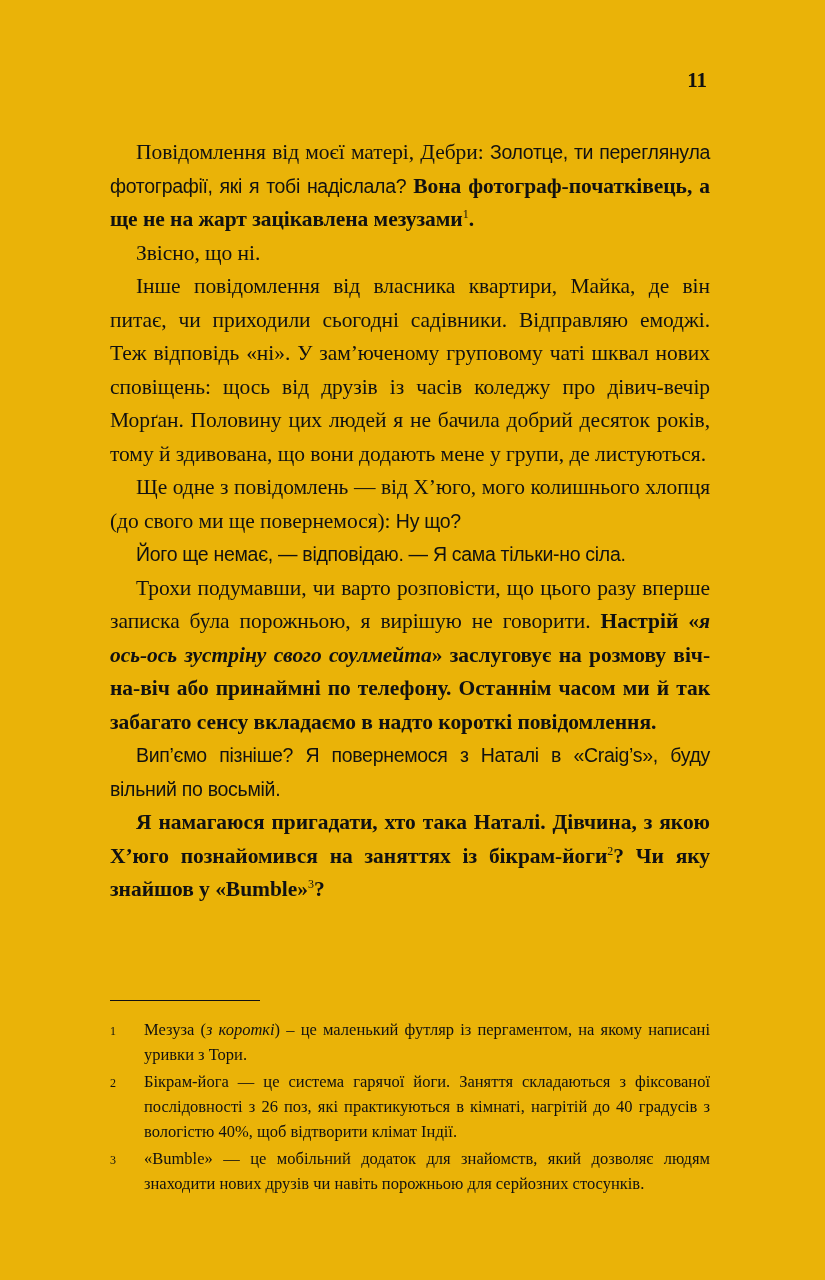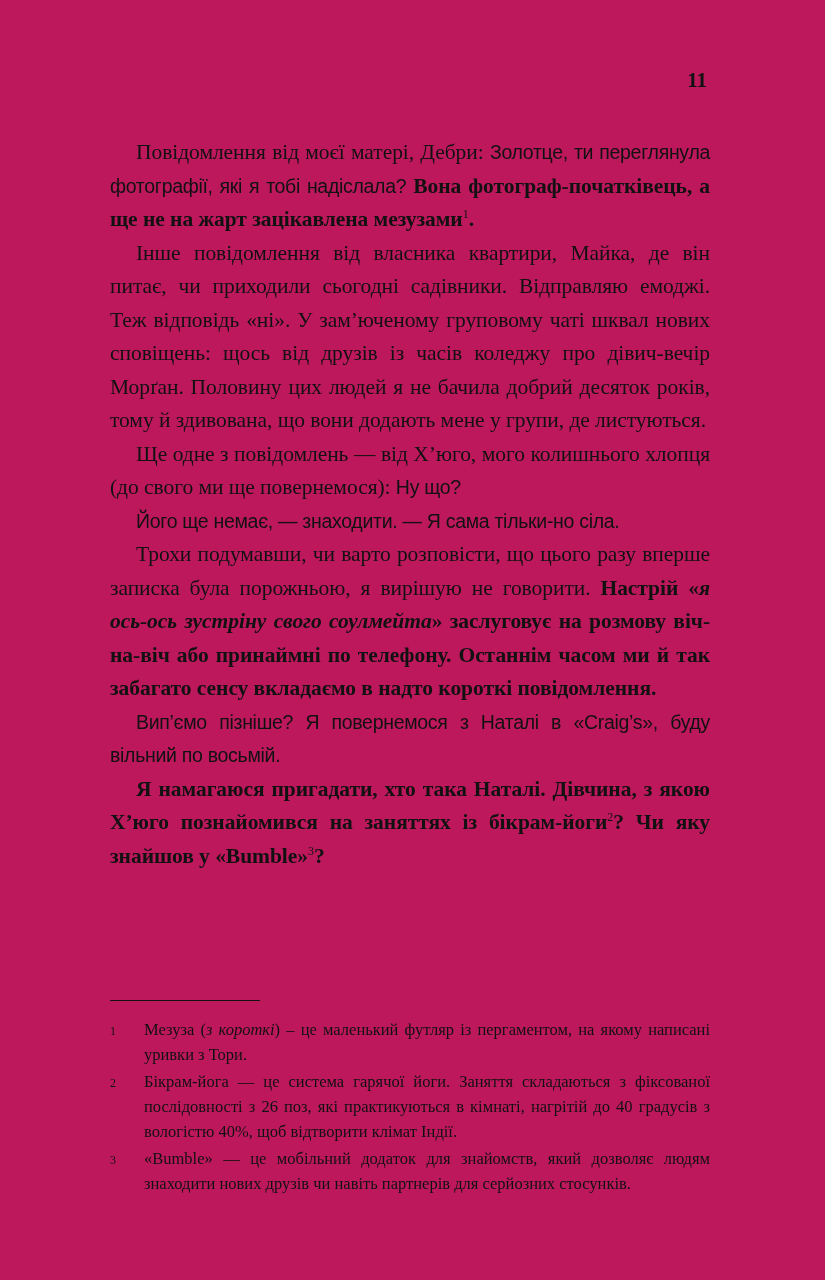--- a/index.html
+++ b/index.html
@@ -4,21 +4,21 @@
 <style>
   html, body {
     margin: 0;
     padding: 0;
     background: #ffffff;
   }
   .page {
     position: relative;
     width: 825px;
     height: 1280px;
-    background: #be185d;
+    background: #eab308;
     box-sizing: border-box;
     overflow: hidden;
     font-family: "Liberation Serif", serif;
     color: #111111;
   }
   .page-number {
     position: absolute;
     top: 68px;
     right: 118px;
     font-family: "Liberation Serif", serif;
@@ -96,37 +96,38 @@
 </style>
 </head>
 <body>
 
 <div class="page">
 
   <div class="page-number">11</div>
 
   <div class="body-area">
     <p class="para"><span>Повідомлення від моєї матері, Дебри: </span><span class="sms">Золотце, ти переглянула фотографії, які я тобі надіслала? </span><span class="bold">Вона фотограф-початківець, а ще не на жарт зацікавлена мезузами</span><sup class="fn">1</sup><span class="bold">.</span></p>
+    <p class="para"><span>Звісно, що ні.</span></p>
     <p class="para"><span>Інше повідомлення від власника квартири, Майка, де він питає, чи приходили сьогодні садівники. Відправляю емоджі. Теж відповідь «ні». У зам’юченому груповому чаті шквал нових сповіщень: щось від друзів із часів коледжу про дівич-вечір Морґан. Половину цих людей я не бачила добрий десяток років, тому й здивована, що вони додають мене у групи, де листуються.</span></p>
     <p class="para"><span>Ще одне з повідомлень — від Х’юго, мого колишнього хлопця (до свого ми ще повернемося): </span><span class="sms">Ну що?</span></p>
-    <p class="para"><span class="sms">Його ще немає, — знаходити. — Я сама тільки-но сіла.</span></p>
+    <p class="para"><span class="sms">Його ще немає, — відповідаю. — Я сама тільки-но сіла.</span></p>
     <p class="para"><span>Трохи подумавши, чи варто розповісти, що цього разу вперше записка була порожньою, я вирішую не говорити. </span><span class="bold">Настрій «</span><span class="bold ital">я ось-ось зустріну свого соулмейта</span><span class="bold">» </span><span class="bold">заслуговує на розмову віч-на-віч або принаймні по телефону. Останнім часом ми й так забагато сенсу вкладаємо в надто короткі повідомлення.</span></p>
     <p class="para"><span class="sms">Вип’ємо пізніше? Я повернемося з Наталі в «Craig’s», буду вільний по восьмій.</span></p>
     <p class="para"><span class="bold">Я намагаюся пригадати, хто така Наталі. Дівчина, з якою Х’юго познайомився на заняттях із бікрам-йоги</span><sup class="fn">2</sup><span class="bold">? Чи яку знайшов у «Bumble»</span><sup class="fn">3</sup><span class="bold">?</span></p>
   </div>
 
   <div class="footnote-area">
     <div class="fn-rule"></div>
     <div class="fn-item">
       <span class="fn-num">1</span>
       <span class="fn-text"><span>Мезуза (</span><span class="ital">з короткі</span><span>) – це маленький футляр із пергаментом, на якому написані уривки з Тори.</span></span>
     </div>
     <div class="fn-item">
       <span class="fn-num">2</span>
       <span class="fn-text"><span>Бікрам-йога — це система гарячої йоги. Заняття складаються з фіксованої послідовності з 26 поз, які практикуються в кімнаті, нагрітій до 40 градусів з вологістю 40%, щоб відтворити клімат Індії.</span></span>
     </div>
     <div class="fn-item">
       <span class="fn-num">3</span>
-      <span class="fn-text"><span>«Bumble» — це мобільний додаток для знайомств, який дозволяє людям знаходити нових друзів чи навіть партнерів для серйозних стосунків.</span></span>
+      <span class="fn-text"><span>«Bumble» — це мобільний додаток для знайомств, який дозволяє людям знаходити нових друзів чи навіть порожньою для серйозних стосунків.</span></span>
     </div>
   </div>
 
 </div>
 
 </body></html>

